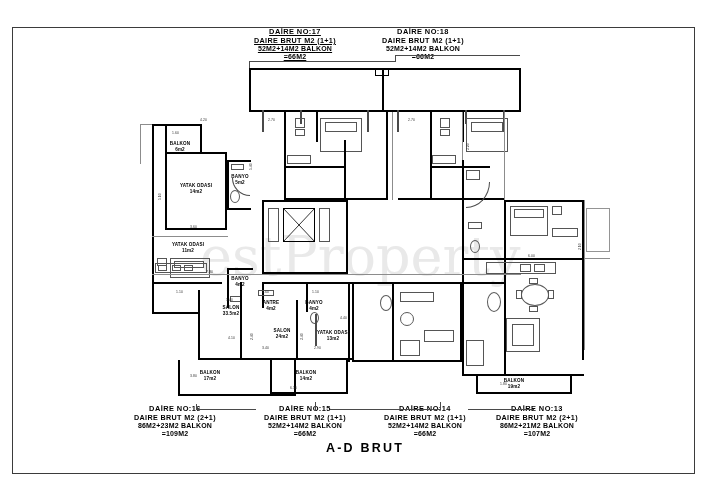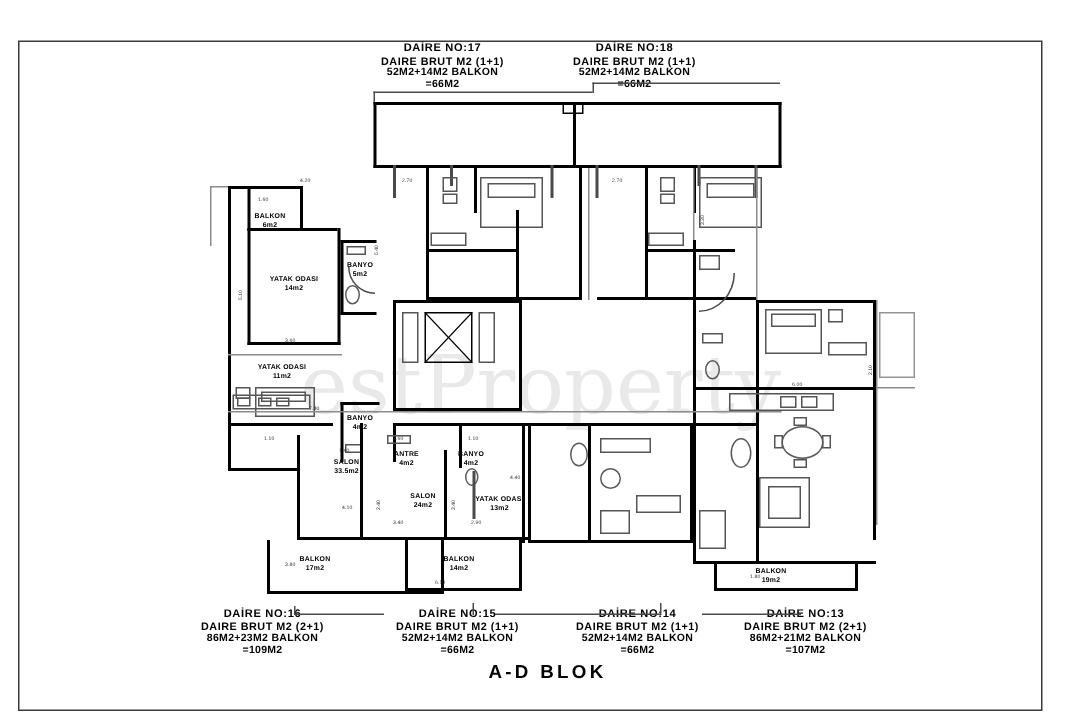--- a/index.html
+++ b/index.html
@@ -50,21 +50,21 @@
 </style>
 </head>
 <body>
 
 <div id="stage">
 
   <div class="frame"></div>
 
   <div class="wm">estProperty</div>
 
-  <div class="callout" style="left:230px;top:28px;width:130px;">
+  <div class="callout" style="left:230px;top:28px;width:130px;text-decoration:underline;">
     <div class="ttl">DAİRE NO:17</div>
     <div class="l1">DAIRE BRUT M2 (1+1)</div>
     <div class="l2">52M2+14M2 BALKON</div>
     <div class="l3">=66M2</div>
   </div>
   <div class="callout" style="left:358px;top:28px;width:130px;">
     <div class="ttl">DAİRE NO:18</div>
     <div class="l1">DAIRE BRUT M2 (1+1)</div>
     <div class="l2">52M2+14M2 BALKON</div>
     <div class="l3">=66M2</div>
@@ -101,21 +101,21 @@
   </div>
 
   <div class="thin" style="left:196px;top:404px;width:1px;height:6px;"></div>
   <div class="thin" style="left:196px;top:409px;width:60px;height:1px;"></div>
   <div class="thin" style="left:315px;top:402px;width:1px;height:8px;"></div>
   <div class="thin" style="left:330px;top:409px;width:110px;height:1px;"></div>
   <div class="thin" style="left:440px;top:402px;width:1px;height:8px;"></div>
   <div class="thin" style="left:468px;top:409px;width:66px;height:1px;"></div>
 
   <div class="title-block">
-    <div class="t1">A-D BLOK</div>
+    <div class="t1">A-D BRUT</div>
   </div>
 
   <div class="plan">
 
     <div class="wall" style="left:249px;top:68px;width:272px;height:2px;"></div>
     <div class="wall" style="left:249px;top:68px;width:2px;height:44px;"></div>
     <div class="wall" style="left:519px;top:68px;width:2px;height:44px;"></div>
     <div class="wall" style="left:249px;top:110px;width:272px;height:2px;"></div>
 
     <div class="wall" style="left:382px;top:68px;width:2px;height:44px;"></div>

